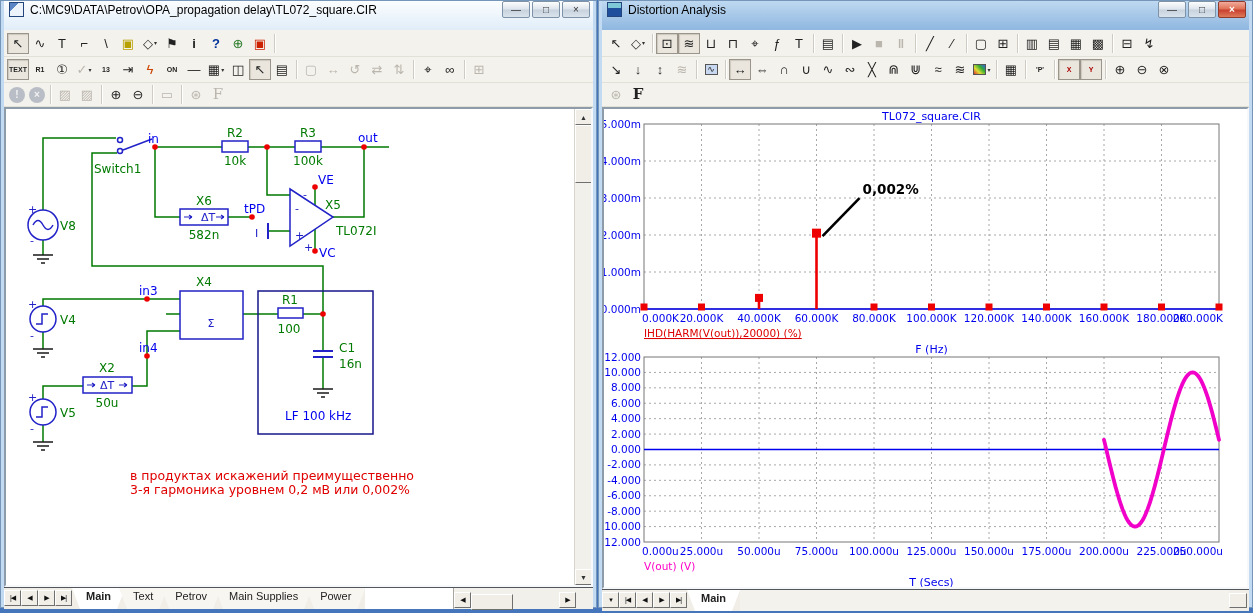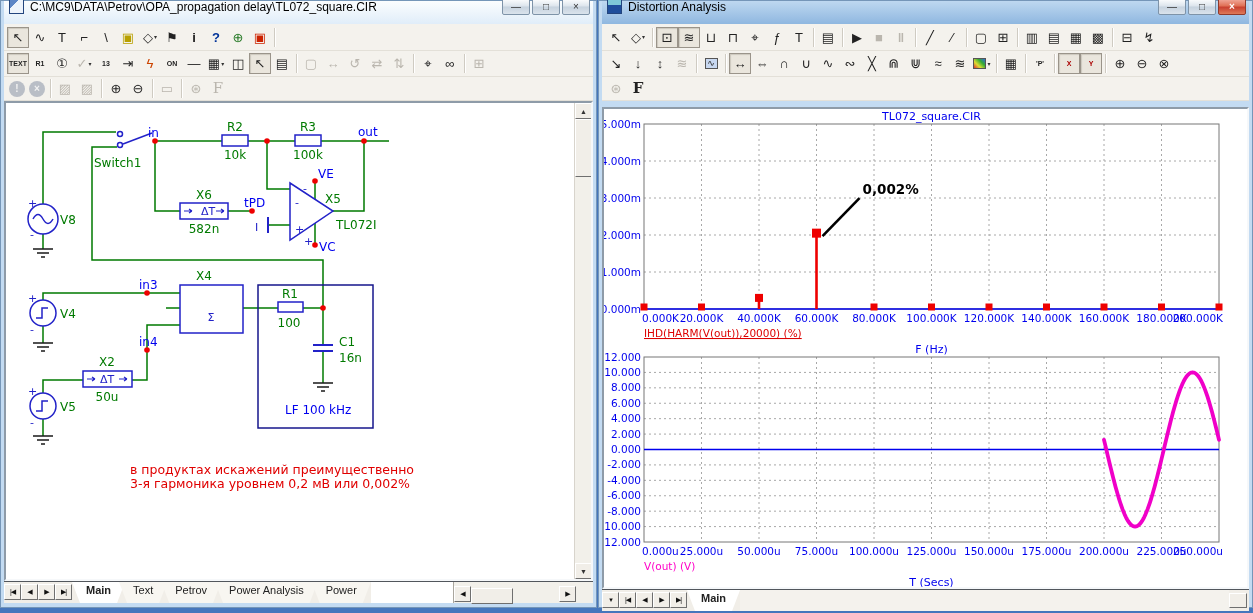--- a/index.html
+++ b/index.html
@@ -7,21 +7,21 @@
   body {
     width:1253px; height:613px; overflow:hidden; position:relative;
     background:#4576BC;
     font-family:"Liberation Sans","DejaVu Sans",sans-serif;
     -webkit-font-smoothing:antialiased;
   }
   .window { position:absolute; top:0; height:608px; background:#C3DBF2; padding:0 3px 3px 3px; border:1px solid #7596B8; }
   #win-left  { left:0;   width:597px; }
   #win-right { left:598px; width:655px; }
 
-  .titlebar { height:23px; display:flex; align-items:center; padding:0 3px 12px 5px; }
+  .titlebar { height:29px; display:flex; align-items:center; padding:0 3px 12px 5px; }
   #win-left  .titlebar { background:linear-gradient(#FBFDFE,#E0EDF9); }
   #win-right .titlebar { background:linear-gradient(#BED8F0,#8FB7E0); }
   .app-icon { width:15px; height:15px; flex:0 0 auto; border:1px solid #23457E; }
   .schematic-app-icon { background:linear-gradient(135deg,#5C85C6 0 34%,#EDF3FB 34% 100%); }
   .plot-app-icon { background:linear-gradient(#7EC8D8 0 40%,#1F4E9C 40% 100%); }
   .title-text { font-size:12px; color:#000; margin-left:6px; flex:1; white-space:nowrap; overflow:hidden; }
   .winbtns { display:flex; }
   .winbtn {
     width:28px; height:17px; margin-left:2px; border:1px solid #7E93A8; border-radius:2px;
     display:flex; align-items:center; justify-content:center;
@@ -42,21 +42,21 @@
   .tb.small-text { font-size:7px; font-weight:bold; }
   .tb.serif { font-family:"DejaVu Serif",serif; font-size:15px; }
   .tb.bold { font-weight:bold; }
   .tb .dd { font-size:6px; margin-left:1px; color:#333; }
   .tb .box { width:13px; height:11px; border:1px solid #555; display:inline-flex; align-items:center; justify-content:center; font-size:9px; }
   .tb.chip { min-width:16px; height:16px; border-radius:50%; background:#B9BEC6; color:#F2F2F2; font-size:10px; font-weight:bold; margin:0 2px; }
   .sep { width:1px; height:19px; background:#CFCBC2; box-shadow:1px 0 0 #FFFFFF; margin:0 3px; flex:0 0 auto; }
 
   .client { position:relative; background:#FFF; border:2px solid; border-color:#8E9BA8 #F6F8FA #F6F8FA #8E9BA8; overflow:hidden; }
   #client-left  { height:480px; }
-  #client-right { height:482px;margin-top:6px; }
+  #client-right { height:482px; }
   svg text { font-family:"DejaVu Sans",sans-serif; }
 
   
   .gl { fill:#007A00; font-size:12px; }
   .bl { fill:#0000EE; font-size:12px; }
   .cm { fill:#2222C8; font-size:11px; }
   .rl { fill:#E00000; font-size:12.5px; }
 
   
   .vscroll { position:absolute; top:0; right:0; width:17px; bottom:0; background:#F2F0EA; border-left:1px solid #D8D4CC; }
@@ -277,21 +277,21 @@
     <div style="display:flex">
         <span class="navbtn">|◀</span>
         <span class="navbtn">◀</span>
         <span class="navbtn">▶</span>
         <span class="navbtn">▶|</span>
       </div>
     <div style="display:flex; margin-left:6px;">
         <span class="tab active">Main</span>
         <span class="tab">Text</span>
         <span class="tab">Petrov</span>
-        <span class="tab">Power Analysis</span>
+        <span class="tab">Main Supplies</span>
         <span class="tab">Power</span>
       </div>
     <div class="tab-fill"></div>
     <div class="hscroll">
       <div class="navbtn">◀</div>
       <div class="htrack">
           <div class="hthumb"></div>
         </div>
       <div class="navbtn">▶</div>
     </div>

